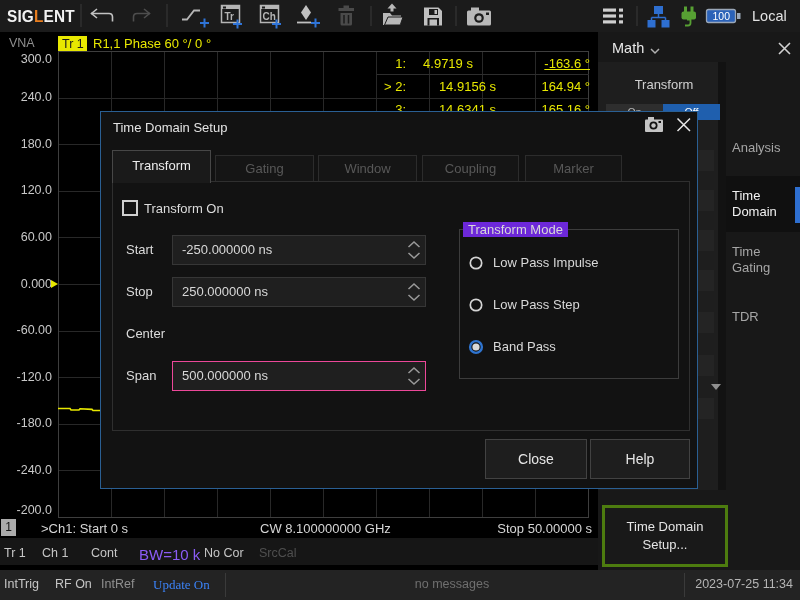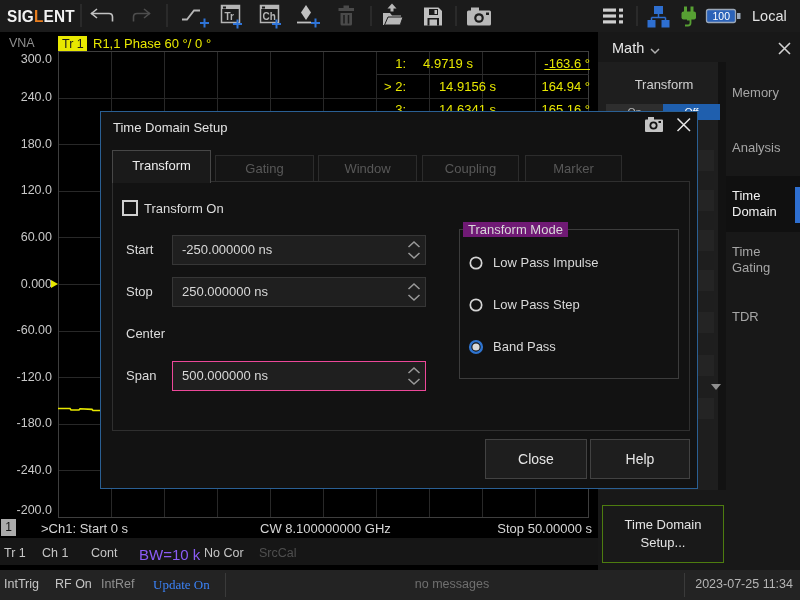--- a/index.html
+++ b/index.html
@@ -207,32 +207,31 @@
 
     <div class="abs" style="left:8px;top:118px;width:108px;height:21px;background:#242424;"></div>
     <div class="abs" style="left:8px;top:158px;width:108px;height:21px;background:#242424;"></div>
     <div class="abs" style="left:8px;top:198px;width:108px;height:21px;background:#242424;"></div>
     <div class="abs" style="left:8px;top:238px;width:108px;height:21px;background:#242424;"></div>
     <div class="abs" style="left:8px;top:280px;width:108px;height:21px;background:#242424;"></div>
     <div class="abs" style="left:8px;top:323px;width:108px;height:21px;background:#242424;"></div>
     <div class="abs" style="left:8px;top:366px;width:108px;height:21px;background:#242424;"></div>
     <div class="abs" style="left:113px;top:352px;width:0;height:0;border-top:6px solid #909090;border-left:5px solid transparent;border-right:5px solid transparent;"></div>
 
-    <div class="abs" style="left:128px;top:34px;width:74px;height:54px;color:#a6a6a6;font-size:13px;line-height:54px;"><span style="margin-left:6px;">Memory</span></div>
     <div class="abs" style="left:128px;top:88px;width:74px;height:54px;color:#a6a6a6;font-size:13px;line-height:56px;"><span style="margin-left:6px;">Analysis</span></div>
     <div class="abs" style="left:128px;top:144px;width:74px;height:56px;background:#101010;color:#f2f2f2;font-size:13px;line-height:16px;">
         <div style="margin:12px 0 0 6px;">Time<br>Domain</div>
       </div>
     <div class="abs" style="left:197px;top:155px;width:5px;height:36px;background:#2e6fd0;"></div>
     <div class="abs" style="left:128px;top:200px;width:74px;height:56px;color:#a6a6a6;font-size:13px;line-height:16px;">
         <div style="margin:12px 0 0 6px;">Time<br>Gating</div>
       </div>
     <div class="abs" style="left:128px;top:256px;width:74px;height:56px;color:#a6a6a6;font-size:13px;"><span style="margin-left:6px;line-height:58px;">TDR</span></div>
 
-    <div class="abs" style="left:4px;top:473px;width:120px;height:56px;background:#191919;border:1px solid #4d7c0f;color:#e4e4e4;font-size:13px;text-align:center;line-height:18px;">
+    <div class="abs" style="left:4px;top:473px;width:120px;height:56px;background:#191919;border:3px solid #4d7c0f;color:#e4e4e4;font-size:13px;text-align:center;line-height:18px;">
         <div style="margin-top:10px;">Time Domain<br>Setup...</div>
       </div>
   </div>
 
   <div id="bottom" style="position:absolute;left:0;top:0;width:800px;height:600px;pointer-events:none;">
 
     <div class="abs" style="left:1px;top:519px;width:15px;height:17px;background:#ababab;color:#151515;font-size:12px;text-align:center;line-height:17px;">1</div>
     <div class="txt" style="left:41px;top:521px;font-size:13px;color:#d6d6d6;">&gt;Ch1: Start 0 s</div>
     <div class="txt" style="left:260px;top:521px;font-size:13px;color:#d6d6d6;">CW 8.100000000 GHz</div>
     <div class="txt" style="left:480px;top:521px;width:112px;text-align:right;font-size:13px;color:#d6d6d6;">Stop 50.00000 s</div>
@@ -302,21 +301,21 @@
     <div class="txt" style="left:25px;top:256px;font-size:13px;color:#dcdcdc;z-index:5;">Span</div>
     <div class="abs" style="left:71px;top:249px;width:252px;height:28px;background:#1f1f1f;border:1px solid #ec4899;z-index:5;">
       <div class="txt" style="left:9px;top:6px;font-size:13px;color:#d8d8d8;">500.000000 ns</div>
       <svg class="abs" style="right:3px;top:2px;" width="16" height="24">
           <polyline points="2.5,9 8,4 13.5,9" stroke="#9a9a9a" stroke-width="1.5" fill="none"></polyline>
           <polyline points="2.5,15 8,20 13.5,15" stroke="#9a9a9a" stroke-width="1.5" fill="none"></polyline>
         </svg>
     </div>
 
     <div class="abs" style="left:358px;top:117px;width:218px;height:148px;border:1px solid #3c3c3c;z-index:5;"></div>
-    <div class="txt" style="left:362px;top:110px;background:#701a75;padding:0 5px;font-size:13px;color:#d8d8d8;z-index:6;">Transform Mode</div>
+    <div class="txt" style="left:362px;top:110px;background:#6d28d9;padding:0 5px;font-size:13px;color:#d8d8d8;z-index:6;">Transform Mode</div>
     <svg class="abs" style="left:366px;top:142px;z-index:6;" width="20" height="110">
       <circle cx="9" cy="9" r="5.7" stroke="#d4d4d4" stroke-width="1.7" fill="none"></circle>
       <circle cx="9" cy="51" r="5.7" stroke="#d4d4d4" stroke-width="1.7" fill="none"></circle>
       <circle cx="9" cy="93" r="5.9" stroke="#2f74cf" stroke-width="2.4" fill="none"></circle>
       <circle cx="9" cy="93" r="3.6" fill="#d9d9d9"></circle>
     </svg>
     <div class="txt" style="left:392px;top:143px;font-size:13px;color:#d8d8d8;z-index:6;">Low Pass Impulse</div>
     <div class="txt" style="left:392px;top:185px;font-size:13px;color:#d8d8d8;z-index:6;">Low Pass Step</div>
     <div class="txt" style="left:392px;top:227px;font-size:13px;color:#d8d8d8;z-index:6;">Band Pass</div>
 

